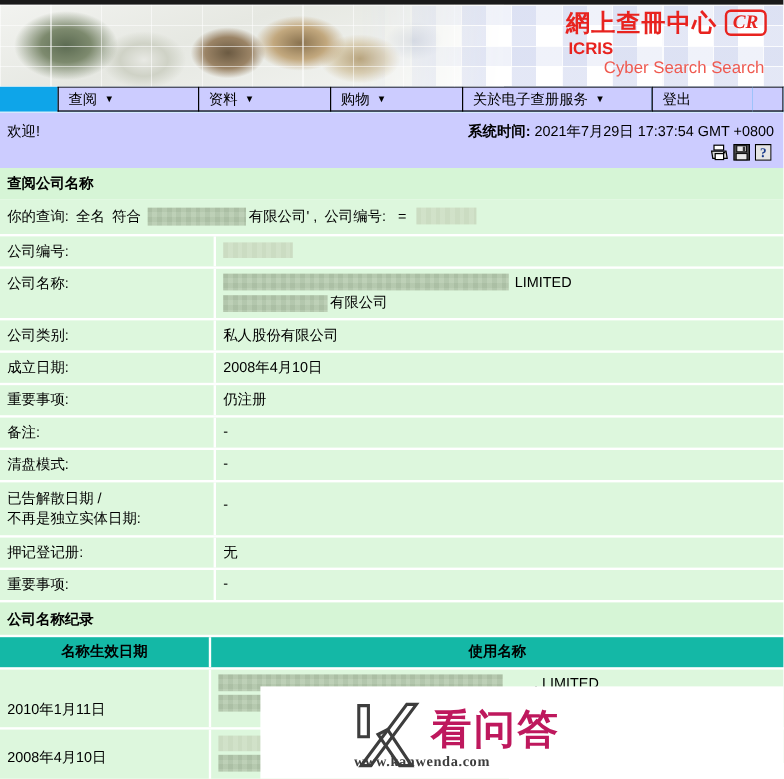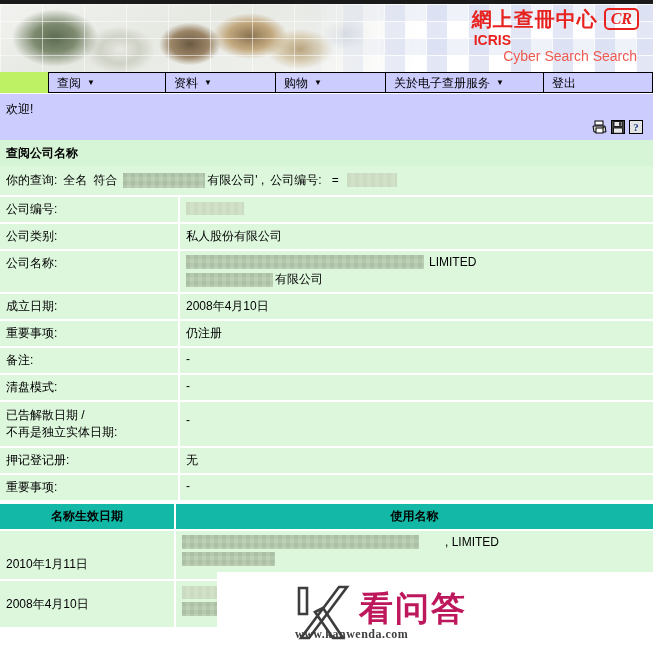--- a/index.html
+++ b/index.html
@@ -116,21 +116,21 @@
     font-size: 14px;
     color: #ef5a50;
     margin-top: 2px;
     padding-right: 2px;
   }
 
   
   .menubar {
     width: 653px;
     height: 21px;
-    background: #bef264;
+    background: #0ea5e9;
     display: flex;
     align-items: stretch;
     border-bottom: 1px solid #ffffff;
   }
   .menu-spacer { width: 48px; flex: 0 0 48px; }
   .menu-item {
     border: 1px solid #000000;
     border-right: none;
     background: #ccccff;
     display: flex;
@@ -364,20 +364,24 @@
   <div class="menu-item m-w5">
     <span>登出</span>
   </div>
 
   <div class="menu-tail"></div>
 </div>
 
 <div class="welcome-bar">
   <div class="welcome-text">欢迎!</div>
 
+  <div class="systime">
+    <span class="label">系统时间:</span>
+    <span>2021年7月29日 17:37:54 GMT +0800</span>
+  </div>
 
   <div class="tool-icons">
     <span title="print">
       <svg width="15" height="14" viewBox="0 0 15 14">
         <rect x="3" y="1" width="8" height="4" fill="#ffffff" stroke="#000" stroke-width="1"></rect>
         <path d="M1 6 L13 6 L14 12 L2 12 Z" fill="#d8d8d8" stroke="#000" stroke-width="1"></path>
         <rect x="4" y="8" width="7" height="5" fill="#ffffff" stroke="#000" stroke-width="1"></rect>
         <rect x="10.5" y="6.6" width="2" height="1.2" fill="#000"></rect>
       </svg>
     </span>
@@ -416,39 +420,39 @@
   <table class="detail">
     <tbody>
       <tr>
         <td class="label">公司编号:</td>
         <td>
           <span class="redact light" style="width:58px;height:13px;"></span>
         </td>
       </tr>
 
       <tr>
-        <td class="label">公司类别:</td>
-        <td>私人股份有限公司</td>
-      </tr>
-
-      <tr>
         <td class="label">公司名称:</td>
         <td>
           <div style="display:flex;align-items:center;">
             <span class="redact" style="width:238px;height:14px;"></span>
             <span style="margin-left:5px;">LIMITED</span>
           </div>
           <div style="display:flex;align-items:center;margin-top:2px;">
             <span class="redact" style="width:87px;height:14px;"></span>
             <span style="margin-left:2px;">有限公司</span>
           </div>
         </td>
       </tr>
 
       <tr>
+        <td class="label">公司类别:</td>
+        <td>私人股份有限公司</td>
+      </tr>
+
+      <tr>
         <td class="label">成立日期:</td>
         <td>2008年4月10日</td>
       </tr>
 
       <tr>
         <td class="label">重要事项:</td>
         <td>仍注册</td>
       </tr>
 
       <tr>
@@ -474,20 +478,21 @@
         <td>无</td>
       </tr>
 
       <tr>
         <td class="label">重要事项:</td>
         <td>-</td>
       </tr>
     </tbody>
   </table>
 
+  <div class="history-title">公司名称纪录</div>
 
   <table class="history">
     <thead>
       <tr>
         <th class="th-date">名称生效日期</th>
         <th>使用名称</th>
       </tr>
     </thead>
     <tbody>
       <tr>

